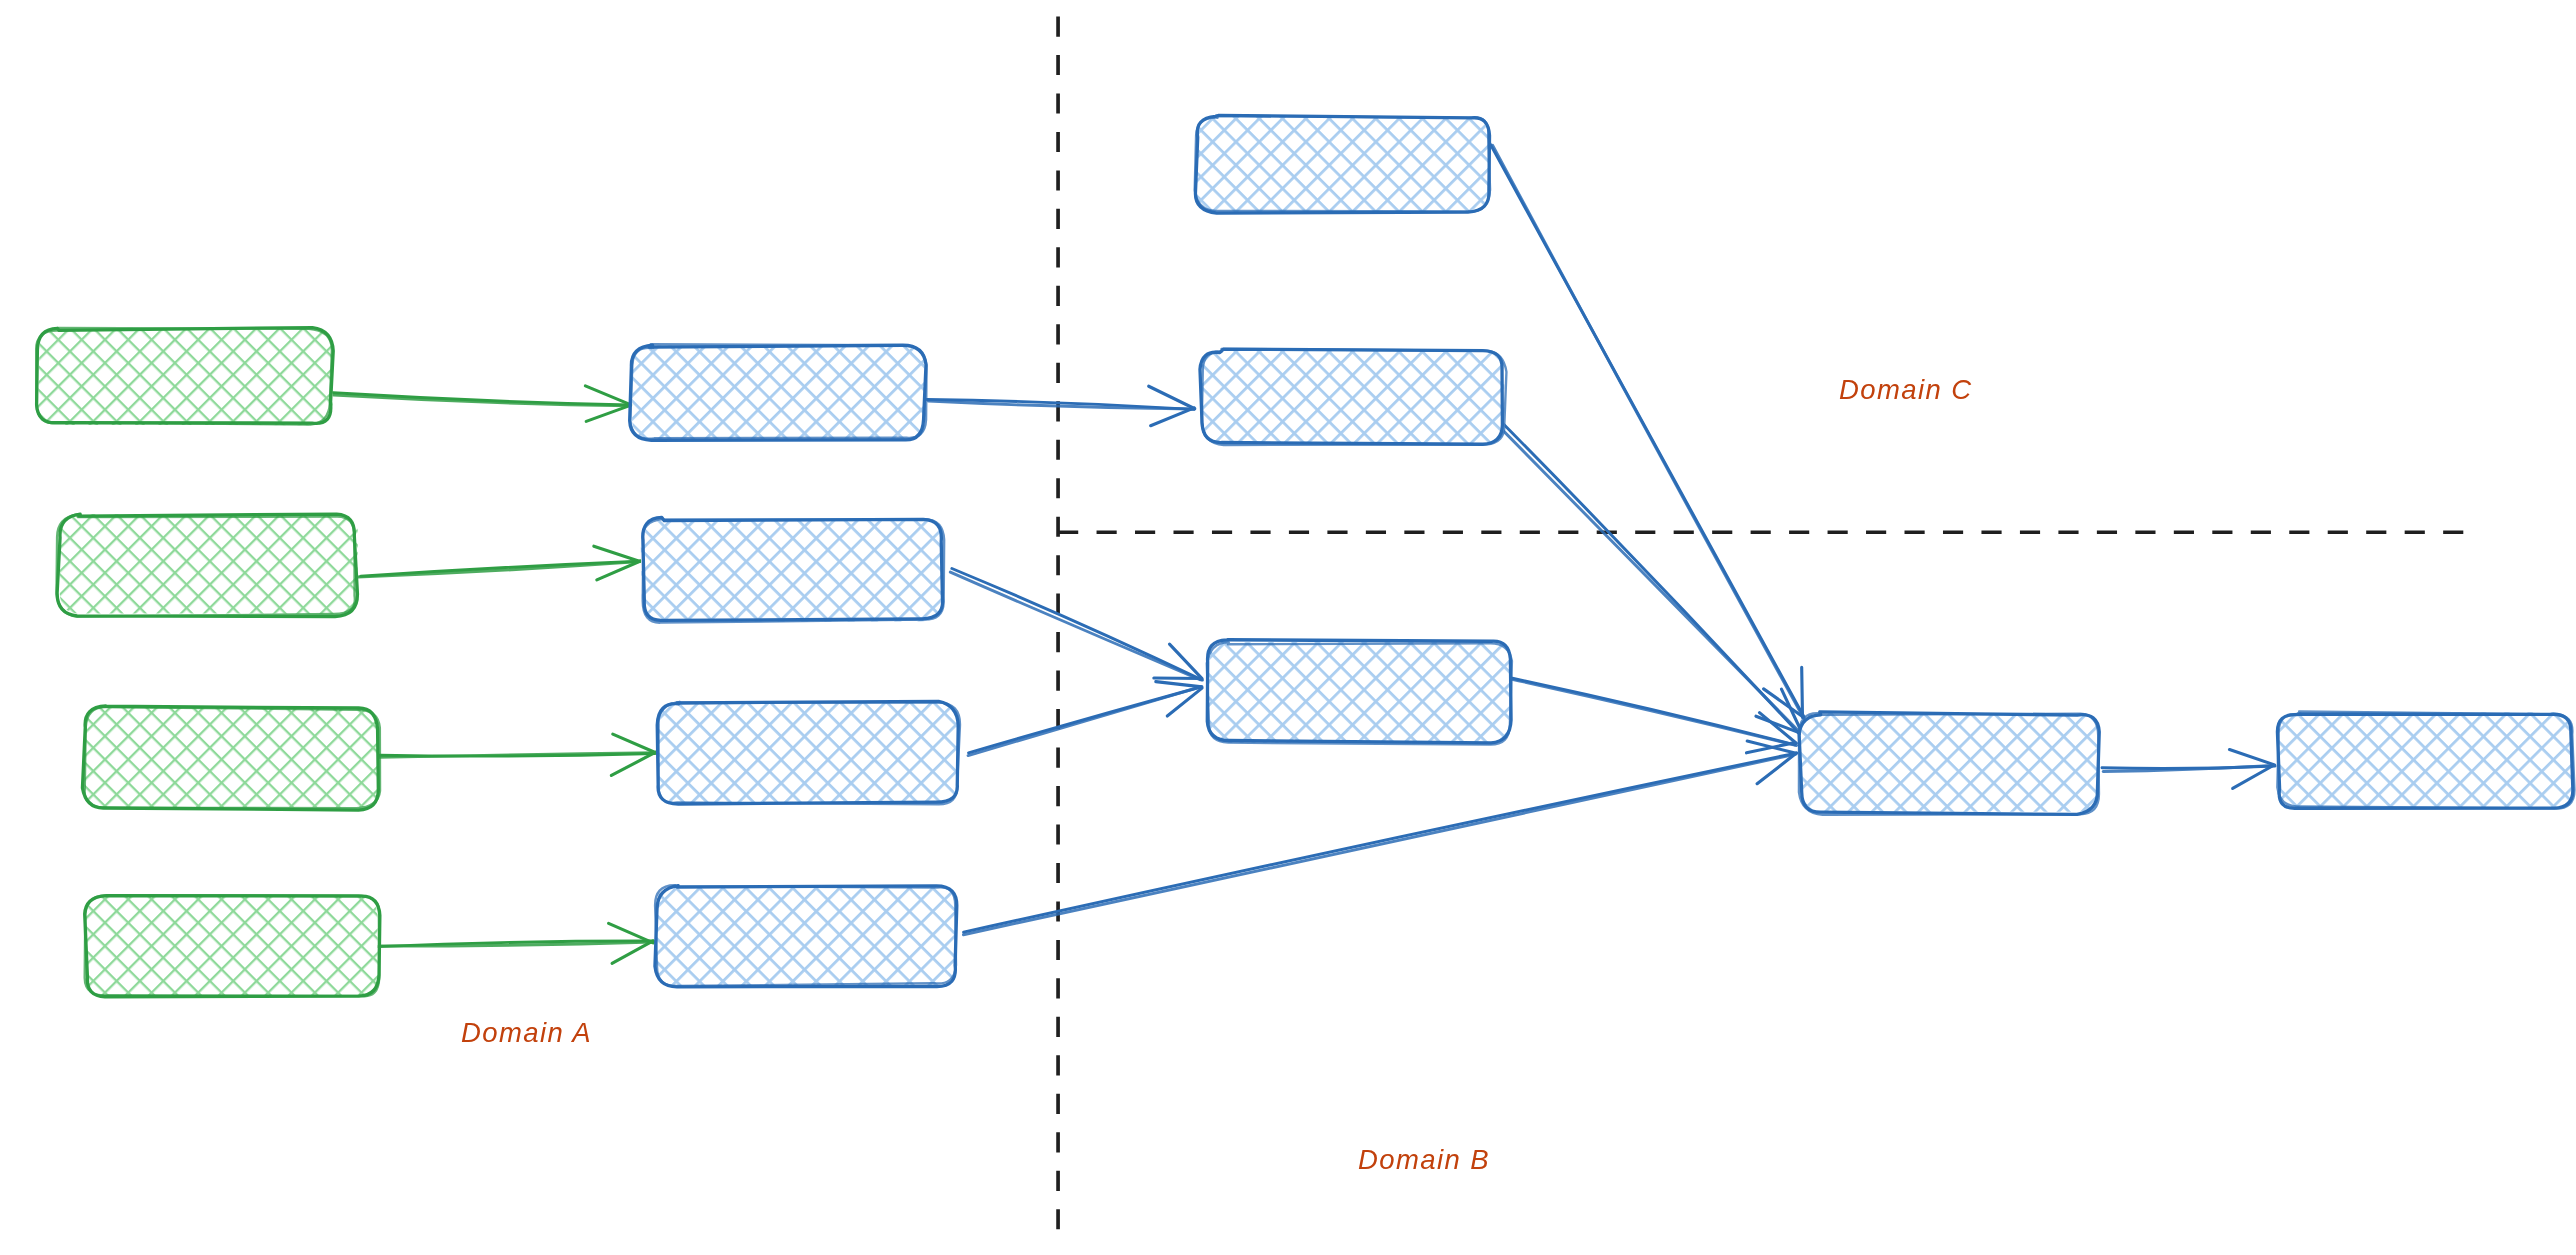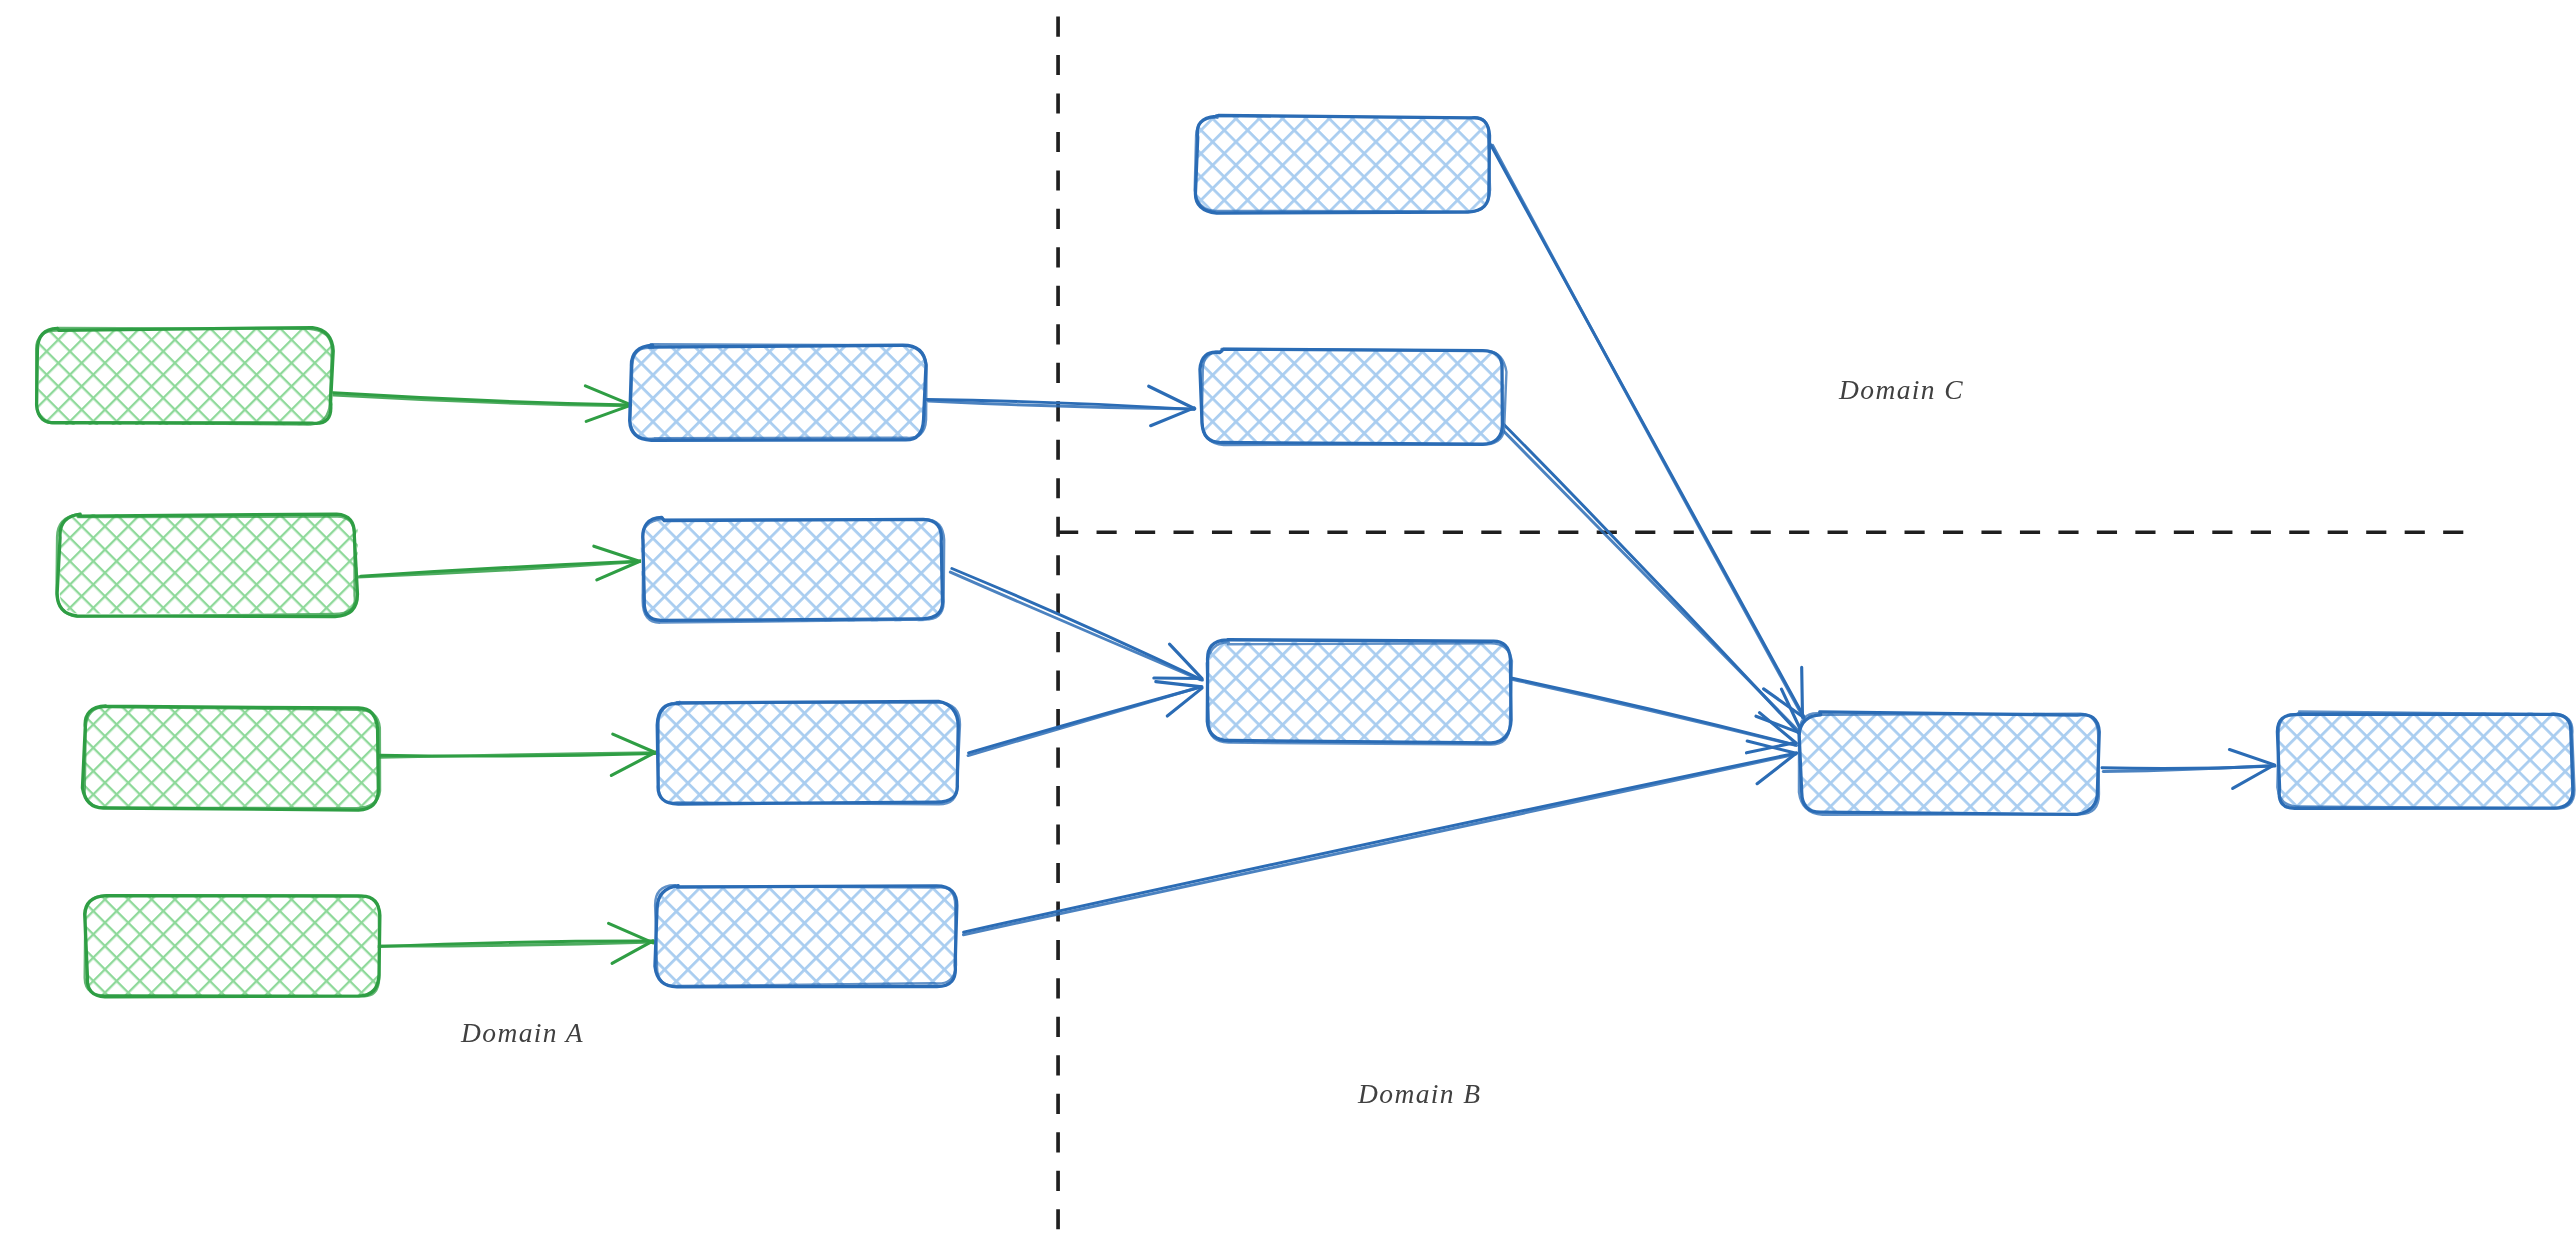--- a/index.html
+++ b/index.html
@@ -20,25 +20,25 @@
   #diagram-svg {
     position: absolute;
     left: 0;
     top: 0;
     width: 2576px;
     height: 1255px;
     display: block;
   }
   .domain-label {
     position: absolute;
-    font-family: Liberation Serif, serif;
+    font-family: Liberation Sans, sans-serif;
     font-size: 27.5px;
     font-style: italic;
     letter-spacing: 1.4px;
-    color: #404040;
+    color: #c2410c;
     white-space: nowrap;
     user-select: none;
   }
 </style>
 </head>
 <body>
 
 <div id="canvas-wrap">
 
   <svg id="diagram-svg" viewBox="0 0 2812 1370">
@@ -196,17 +196,17 @@
         </g>
         <g>
           <path d="M 2508.9458380986007 778.3276361433789 L 2786.918120920658 777.5920215779915 Q 2808.8836695116015 777.9603613367304 2808.4205843381583 800.7120361940936 L 2810.012536660209 860.350898016803 Q 2809.687982092798 881.1595773199573 2787.8050650861114 881.5290227567777 L 2508.9707885421813 880.9647373856976 Q 2486.2634915370495 882.6172703085467 2487.826896867156 860.6743660235777 L 2487.4719588886946 800.735767587088 Q 2487.9094608686864 777.3190134273842 2507.9917798165234 778.0656614048406 Z" fill="url(#hatch-blue)" stroke="none"></path>
           <path d="M 2508.313712959178 779.4102784133981 L 2784.484572494775 779.778768450534 Q 2807.3636359287425 778.4411932546179 2806.410653853789 799.5528810875024 L 2808.6006859103218 862.2617813467514 Q 2808.8047122061253 881.5318036464508 2788.2731194918974 882.1691537241917 L 2507.011271077022 882.3363829710986 Q 2485.073478844948 883.5212902567815 2488.473180102557 860.8571115960833 L 2486.087981372885 799.1416050795 Q 2485.8034656155855 778.7506853641477 2507.3642687344923 780.1621838971507 Z" fill="none" stroke="#2b6cb5" stroke-width="3.6" stroke-linejoin="round" stroke-linecap="round" opacity="1"></path>
           <path d="M 2509.829340994358 776.5655368534383 L 2788.004224812053 779.8521857585292 Q 2810.072971388325 779.4470548280981 2807.9109954165297 801.5926017261576 L 2810.3614879839124 862.1333245029207 Q 2810.5414796514438 884.363722257642 2787.364157195762 882.5031784088817 L 2510.0142992476003 880.2020146190655 Q 2488.5570554360747 881.4466352952179 2485.9880280232055 859.492229462741 L 2487.419724388048 801.0839186841156 Q 2486.720933094807 776.7065365693998 2511.5564356543123 780.4043973003979 Z" fill="none" stroke="#2b6cb5" stroke-width="2.6" stroke-linejoin="round" stroke-linecap="round" opacity="0.75"></path>
         </g>
       </g>
   </svg>
 
   <div class="domain-label" id="domain-label-a" style="left: 461px; top: 1017px;">Domain A</div>
-  <div class="domain-label" id="domain-label-b" style="left: 1358px; top: 1078px;">Domain B</div>
+  <div class="domain-label" id="domain-label-b" style="left: 1358px; top: 1144px;">Domain B</div>
   <div class="domain-label" id="domain-label-c" style="left: 1839px; top: 374px;">Domain C</div>
 
 </div>
 
 
 </body></html>

